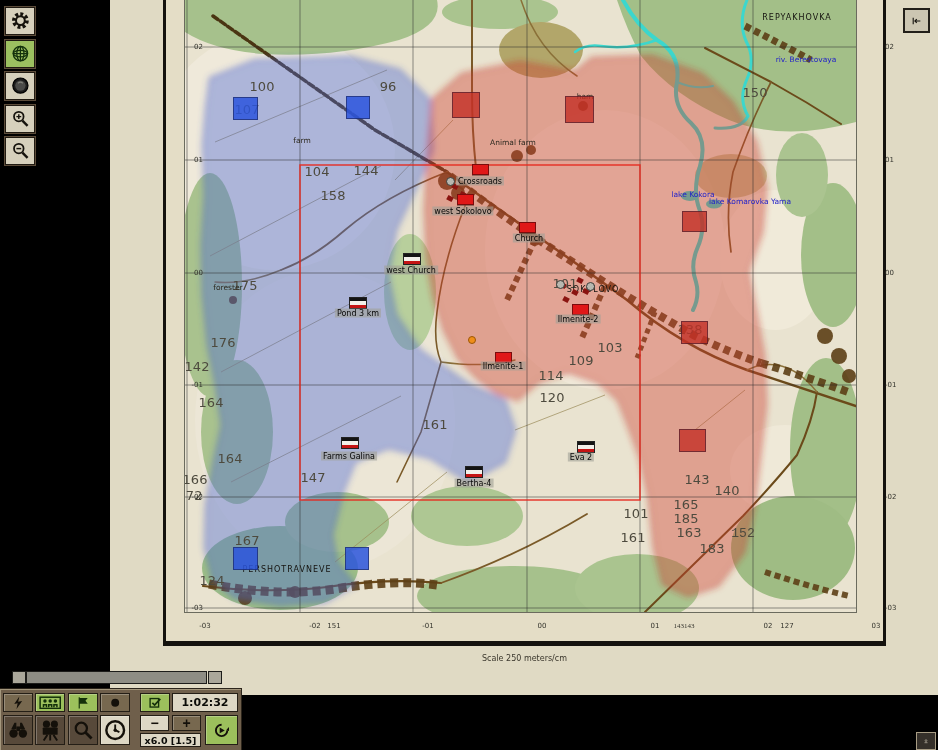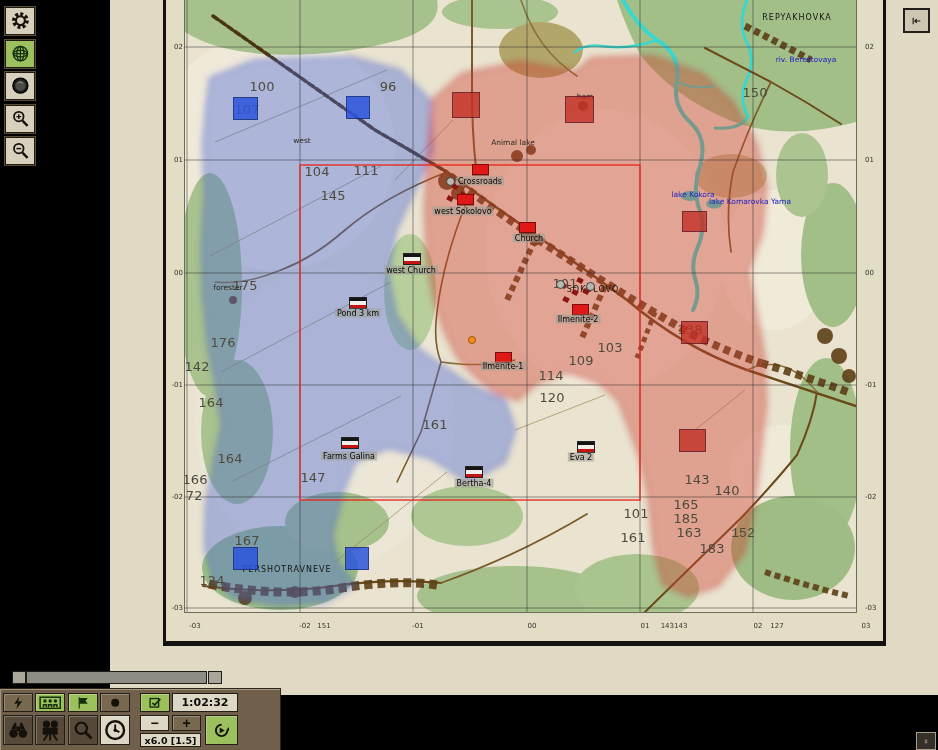--- a/index.html
+++ b/index.html
@@ -7,21 +7,21 @@
   .screen{position:relative;width:938px;height:750px;background:#000;overflow:hidden;}
   
   .page{position:absolute;left:110px;top:0;width:828px;height:695px;background:#e0dac4;}
   
   .map-frame{position:absolute;left:163px;top:0;width:723px;height:646px;background:#e4ddc6;
     border-left:3px solid #14120e;border-right:3px solid #14120e;border-bottom:5px solid #14120e;
     box-sizing:border-box;}
   .map-content{position:absolute;left:19px;top:0;width:671px;height:612px;outline:1px solid #6b6b5e;
     overflow:hidden;background:#e9e3d0;}
   .map-content svg{position:absolute;left:0;top:0;}
-  .grid-lbl{position:absolute;font-size:7px;color:#33332c;white-space:nowrap;}
+  .grid-lbl{position:absolute;font-size:7px;color:#33332c;white-space:nowrap;padding-left:20px;}
   .grid-left{left:1px;width:16px;text-align:right;transform:translateY(-50%);}
   .grid-right{left:699px;width:18px;text-align:left;transform:translateY(-50%);}
   .grid-bottom{top:622px;transform:translateX(-50%);}
   .scale-label{position:absolute;left:163px;top:654px;width:723px;text-align:center;font-size:8px;color:#3a362c;}
   
   .map-lbl{position:absolute;transform:translate(-50%,-50%);white-space:nowrap;pointer-events:none;}
   .lbl-town{font-size:8px;letter-spacing:1px;color:#15130f;}
   .lbl-place{font-size:7.5px;color:#2e2a20;}
   .lbl-water{font-size:7.5px;color:#2323c8;}
   .lbl-elev{font-size:13px;color:#4d4a3e;}
@@ -43,21 +43,21 @@
   .side-btn.active{background:#9cc060;}
   .side-btn .icon{position:absolute;inset:1px;display:flex;align-items:center;justify-content:center;}
   .side-btn svg,.tb-btn svg{width:80%;height:80%;}
   
   .hscroll{position:absolute;left:12px;top:671px;width:212px;height:14px;}
   .hs-btn{position:absolute;top:0;width:13px;height:13px;background:#aaa79a;border:1px solid #1d1d1a;
     box-sizing:border-box;display:flex;align-items:center;justify-content:center;cursor:pointer;}
   .hs-track{position:absolute;left:14px;top:0;width:181px;height:13px;background:#8e8d84;
     border:1px solid #1d1d1a;box-sizing:border-box;cursor:pointer;}
   
-  .toolbar{position:absolute;left:0;top:689px;width:280px;height:61px;background:#6f5f4b;
+  .toolbar{position:absolute;left:0;top:689px;width:241px;height:61px;background:#6f5f4b;
     box-shadow:inset 1px 1px 0 #a4977d,0 0 0 1px #2c251b;}
   .tb-btn{position:absolute;border:1px solid #241e16;box-sizing:border-box;cursor:pointer;
     display:flex;align-items:center;justify-content:center;box-shadow:inset 1px 1px 0 rgba(255,255,255,.25);}
   .tb-brown{background:#77684f;}
   .tb-dark{background:#57493a;}
   .tb-green{background:#9cc05c;}
   .tb-light{background:#ddd7c5;}
   .tb-display{position:absolute;border:1px solid #241e16;box-sizing:border-box;background:#ddd7c5;
     color:#0b0b08;display:flex;align-items:center;justify-content:center;font-weight:bold;}
   #timeDisplay{left:172px;top:4px;width:66px;height:19px;font-size:11px;}
@@ -184,22 +184,22 @@
             <line x1="0" y1="385" x2="671" y2="385"></line>
           <line x1="0" y1="497" x2="671" y2="497"></line>
             <line x1="0" y1="608" x2="671" y2="608"></line>
         </g>
         <rect x="115" y="165" width="340" height="335" fill="none" stroke="rgba(230,40,30,0.9)" stroke-width="1.5"></rect>
       </svg>
     <div class="map-lbl lbl-elev" style="left: 77px; top: 86px;">100</div>
         <div class="map-lbl lbl-elev" style="left: 62px; top: 109px;">107</div>
         <div class="map-lbl lbl-elev" style="left: 203px; top: 86px;">96</div>
         <div class="map-lbl lbl-elev" style="left: 132px; top: 171px;">104</div>
-        <div class="map-lbl lbl-elev" style="left: 181px; top: 170px;">111</div>
-        <div class="map-lbl lbl-elev" style="left: 148px; top: 195px;">145</div>
+        <div class="map-lbl lbl-elev" style="left: 181px; top: 170px;">144</div>
+        <div class="map-lbl lbl-elev" style="left: 148px; top: 195px;">158</div>
         <div class="map-lbl lbl-elev" style="left: 250px; top: 424px;">161</div>
         <div class="map-lbl lbl-elev" style="left: 128px; top: 477px;">147</div>
         <div class="map-lbl lbl-elev" style="left: 12px; top: 366px;">142</div>
         <div class="map-lbl lbl-elev" style="left: 38px; top: 342px;">176</div>
         <div class="map-lbl lbl-elev" style="left: 60px; top: 285px;">175</div>
         <div class="map-lbl lbl-elev" style="left: 26px; top: 402px;">164</div>
         <div class="map-lbl lbl-elev" style="left: 45px; top: 458px;">164</div>
         <div class="map-lbl lbl-elev" style="left: 10px; top: 479px;">166</div>
         <div class="map-lbl lbl-elev" style="left: 5px; top: 495px;">172</div>
         <div class="map-lbl lbl-elev" style="left: 62px; top: 540px;">167</div>
@@ -216,22 +216,22 @@
         <div class="map-lbl lbl-elev" style="left: 527px; top: 548px;">183</div>
         <div class="map-lbl lbl-elev" style="left: 558px; top: 533px; font-family: Liberation Mono, monospace;">152</div>
         <div class="map-lbl lbl-elev" style="left: 512px; top: 479px;">143</div>
         <div class="map-lbl lbl-elev" style="left: 542px; top: 490px;">140</div>
         <div class="map-lbl lbl-elev" style="left: 451px; top: 513px;">101</div>
         <div class="map-lbl lbl-elev" style="left: 448px; top: 537px;">161</div>
         <div class="map-lbl lbl-elev" style="left: 570px; top: 92px;">150</div>
         <div class="map-lbl lbl-town" style="left: 612px; top: 17px;">REPYAKHOVKA</div>
         <div class="map-lbl lbl-town" style="left: 408px; top: 289px;">SOKOLOVO</div>
         <div class="map-lbl lbl-town" style="left: 102px; top: 569px;">PERSHOTRAVNEVE</div>
-        <div class="map-lbl lbl-place" style="left: 328px; top: 142px;">Animal lake</div>
-        <div class="map-lbl lbl-place" style="left: 117px; top: 140px;">west</div>
+        <div class="map-lbl lbl-place" style="left: 328px; top: 142px;">Animal farm</div>
+        <div class="map-lbl lbl-place" style="left: 117px; top: 140px;">farm</div>
         <div class="map-lbl lbl-place" style="left: 43px; top: 287px;">forester</div>
         <div class="map-lbl lbl-place" style="left: 400px; top: 96px;">ham</div>
         <div class="map-lbl lbl-water" style="left: 621px; top: 59px;">riv. Berestovaya</div>
         <div class="map-lbl lbl-water" style="left: 508px; top: 194px;">lake Kokora</div>
         <div class="map-lbl lbl-water" style="left: 565px; top: 201px;">lake Komarovka Yama</div>
         <div class="wreck" style="left: 267px; top: 184px;"></div>
         <div class="wreck" style="left: 275px; top: 192px;"></div>
         <div class="wreck" style="left: 262px; top: 196px;"></div>
         <div class="wreck" style="left: 375px; top: 283px;"></div>
         <div class="wreck" style="left: 387px; top: 290px;"></div>
@@ -284,27 +284,28 @@
         <div class="grid-lbl grid-right" style="top: 273px;">00</div>
         <div class="grid-lbl grid-right" style="top: 385px;">-01</div>
         <div class="grid-lbl grid-right" style="top: 497px;">-02</div>
         <div class="grid-lbl grid-right" style="top: 608px;">-03</div>
         <div class="grid-lbl grid-bottom" style="left: 29px;">-03</div>
         <div class="grid-lbl grid-bottom" style="left: 139px;">-02</div>
         <div class="grid-lbl grid-bottom" style="left: 158px;">151</div>
         <div class="grid-lbl grid-bottom" style="left: 252px;">-01</div>
         <div class="grid-lbl grid-bottom" style="left: 366px;">00</div>
         <div class="grid-lbl grid-bottom" style="left: 479px;">01</div>
-        <div class="grid-lbl grid-bottom" style="left: 508px;">143143</div>
+        <div class="grid-lbl grid-bottom" style="left: 508px; font-family: Liberation Serif, serif;">143143</div>
         <div class="grid-lbl grid-bottom" style="left: 592px;">02</div>
         <div class="grid-lbl grid-bottom" style="left: 611px;">127</div>
         <div class="grid-lbl grid-bottom" style="left: 700px;">03</div>
       </div>
   </div>
 
+  <div class="scale-label">Scale 250 meters/cm</div>
 
   <div id="sidebar">
       <div class="side-btn" style="top: 7px;">
         <span class="icon">
           <svg viewBox="0 0 24 24">
             <circle cx="12" cy="12" r="8" fill="none" stroke="#15120c" stroke-width="5" stroke-dasharray="3.5,2.6"></circle>
             <circle cx="12" cy="12" r="5.5" fill="none" stroke="#15120c" stroke-width="2.5"></circle>
           </svg>
         </span>
       </div>

